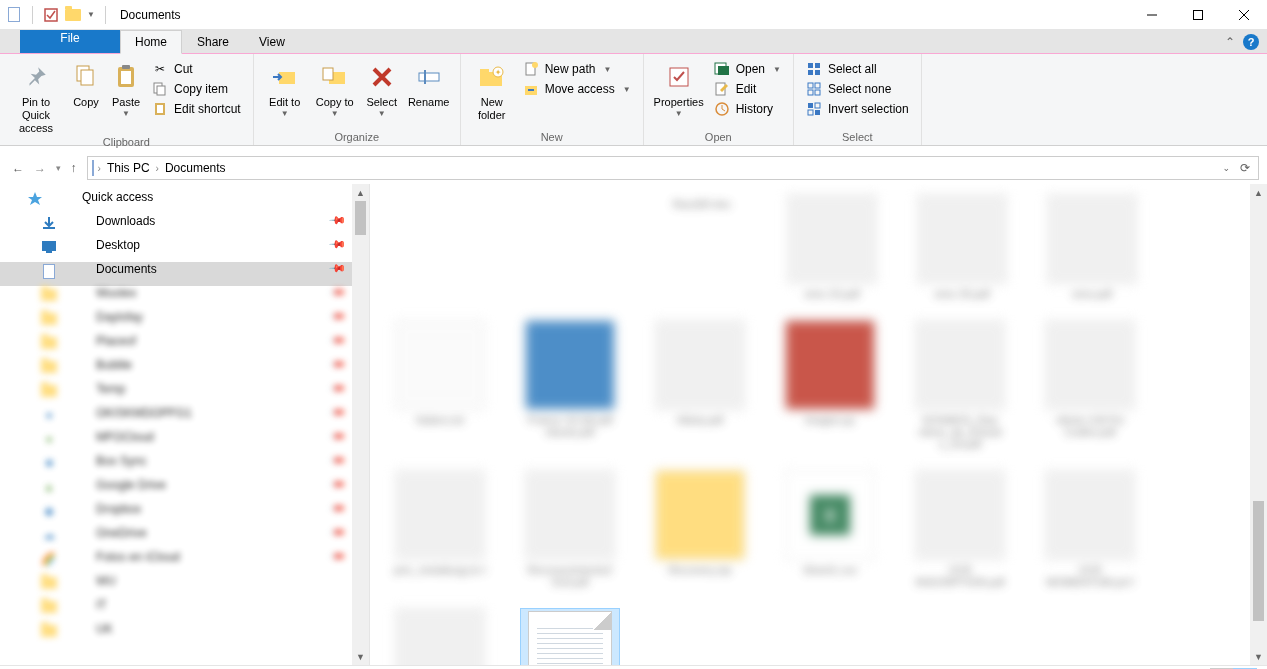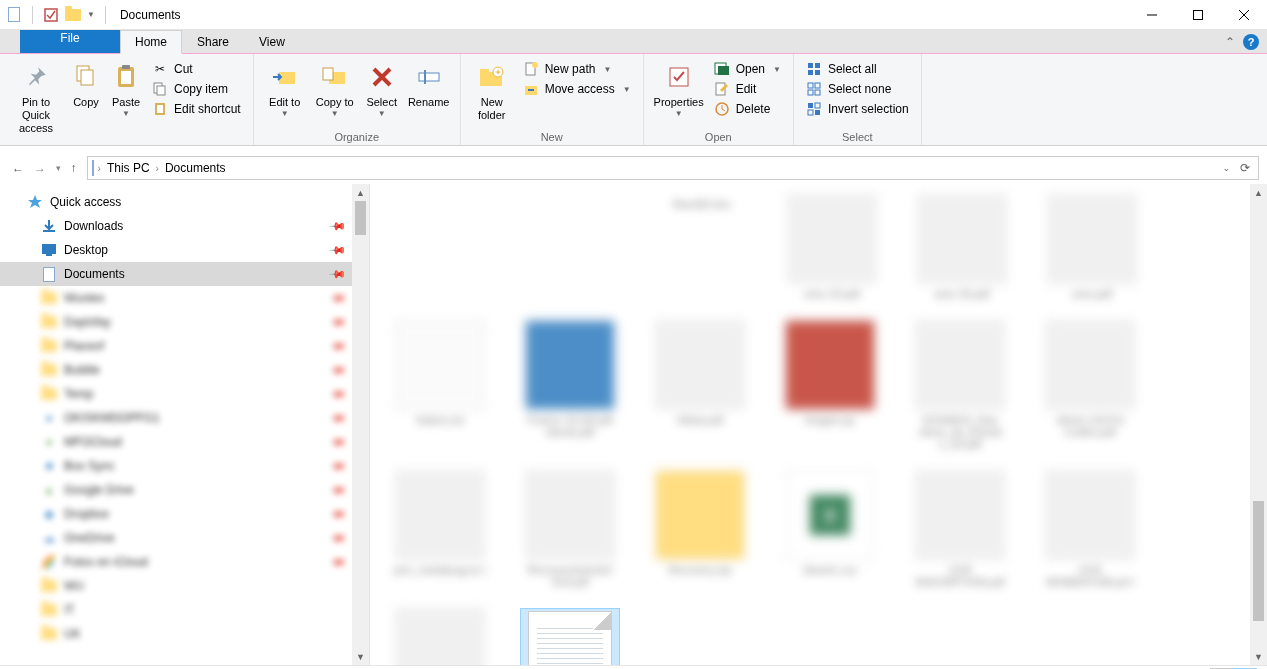--- a/index.html
+++ b/index.html
@@ -49,21 +49,21 @@
 .search { width: 200px; height: 24px; border: 1px solid #ccc; display: flex; align-items: center; padding: 0 6px; color: #888; }
 .search .sicon { margin-left: auto; }
 
 
 .main { display: flex; height: 481px; position: relative; }
 .tree { width: 370px; border-right: 1px solid #e5e5e5; overflow: hidden; position: relative; }
 .tree-scroll { position: absolute; right: 0; top: 0; width: 17px; height: 100%; background: #f0f0f0; display: flex; flex-direction: column; }
 .tree-scroll .ar { height: 17px; display: flex; align-items: center; justify-content: center; color: #666; font-size: 9px; }
 .tree-scroll .thumb { background: #c2c2c2; margin: 0 3px; border-radius: 0; height: 34px; }
 .tree-items { padding-top: 6px; }
-.tree-item { height: 24px; display: flex; align-items: center; padding-left: 26px; position: relative; }
+.tree-item { height: 24px; display: flex; padding-left: 26px; position: relative; gap: 32px; }
 .tree-item.lvl1 { padding-left: 40px; }
 .tree-item .ticon { width: 18px; height: 18px; margin-right: 6px; display: flex; align-items: center; justify-content: center; }
 .tree-item .pin { position: absolute; right: 24px; color: #888; font-size: 11px; transform: rotate(45deg); }
 .tree-item.selected { background: #d9d9d9; }
 .blurred { filter: blur(3px); opacity: 0.85; }
 
 .content { flex: 1; position: relative; overflow: hidden; }
 .content-scroll { position: absolute; right: 0; top: 0; width: 17px; height: 100%; background: #f0f0f0; display: flex; flex-direction: column; }
 .content-scroll .ar { height: 17px; display: flex; align-items: center; justify-content: center; color: #666; font-size: 9px; }
 .content-scroll .track { flex: 1; position: relative; }
@@ -196,20 +196,21 @@
             <span class="icon-s">
               <svg width="14" height="14">
                 <rect x="2" y="1" width="10" height="12" fill="#d9b15a"></rect>
                 <rect x="4" y="3" width="6" height="8" fill="#fff"></rect>
               </svg>
             </span>
             <span>Edit shortcut</span>
           </div>
       </div>
     </div>
+    <div class="ribbon-group-label">Clipboard</div>
   </div>
 
   <div class="ribbon-group">
     <div class="ribbon-group-content">
       <div class="big-btn">
         <div class="icon-l">
             <svg width="28" height="26">
               <rect x="8" y="8" width="16" height="12" fill="#ffd86b"></rect>
               <path d="M2 13 L10 13 M7 10 L10 13 L7 16" stroke="#3b78c3" stroke-width="2" fill="none"></path>
             </svg>
@@ -320,21 +321,21 @@
             </span>
             <span>Edit</span>
           </div>
         <div class="small-btn">
             <span class="icon-s">
               <svg width="14" height="14">
                 <circle cx="7" cy="7" r="6" fill="none" stroke="#d98c3a" stroke-width="1.5"></circle>
                 <path d="M7 3 v4 l3 2" stroke="#d98c3a" fill="none"></path>
               </svg>
             </span>
-            <span>Delete</span>
+            <span>History</span>
           </div>
       </div>
     </div>
     <div class="ribbon-group-label">Open</div>
   </div>
 
   <div class="ribbon-group">
     <div class="ribbon-group-content">
       <div class="small-btns">
         <div class="small-btn">

